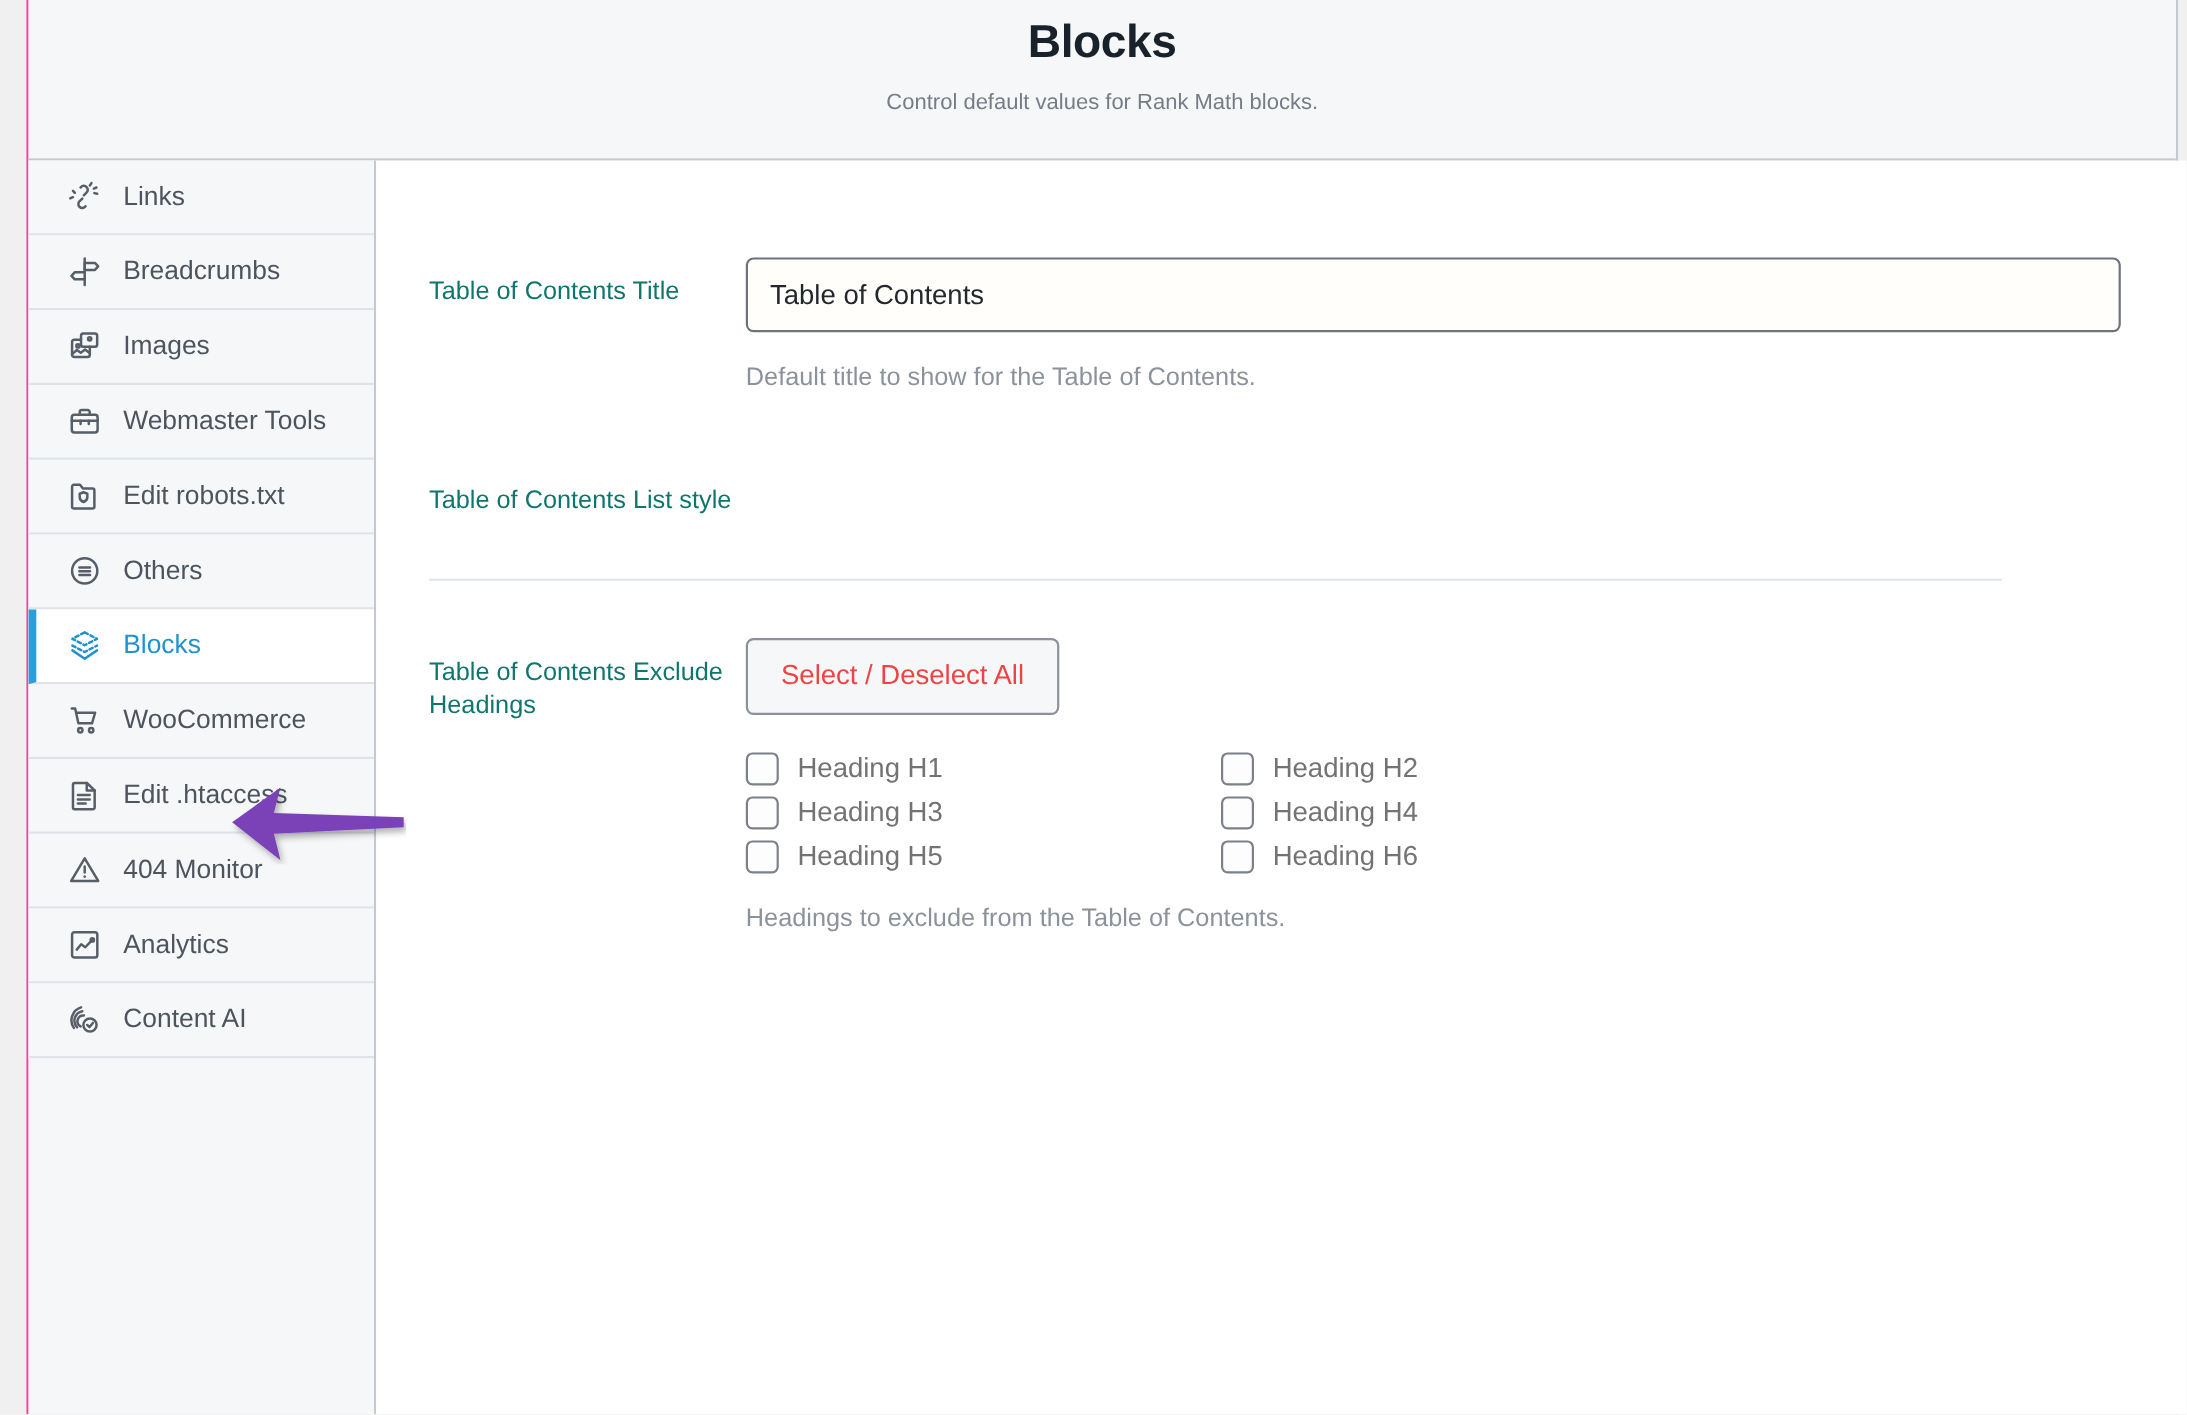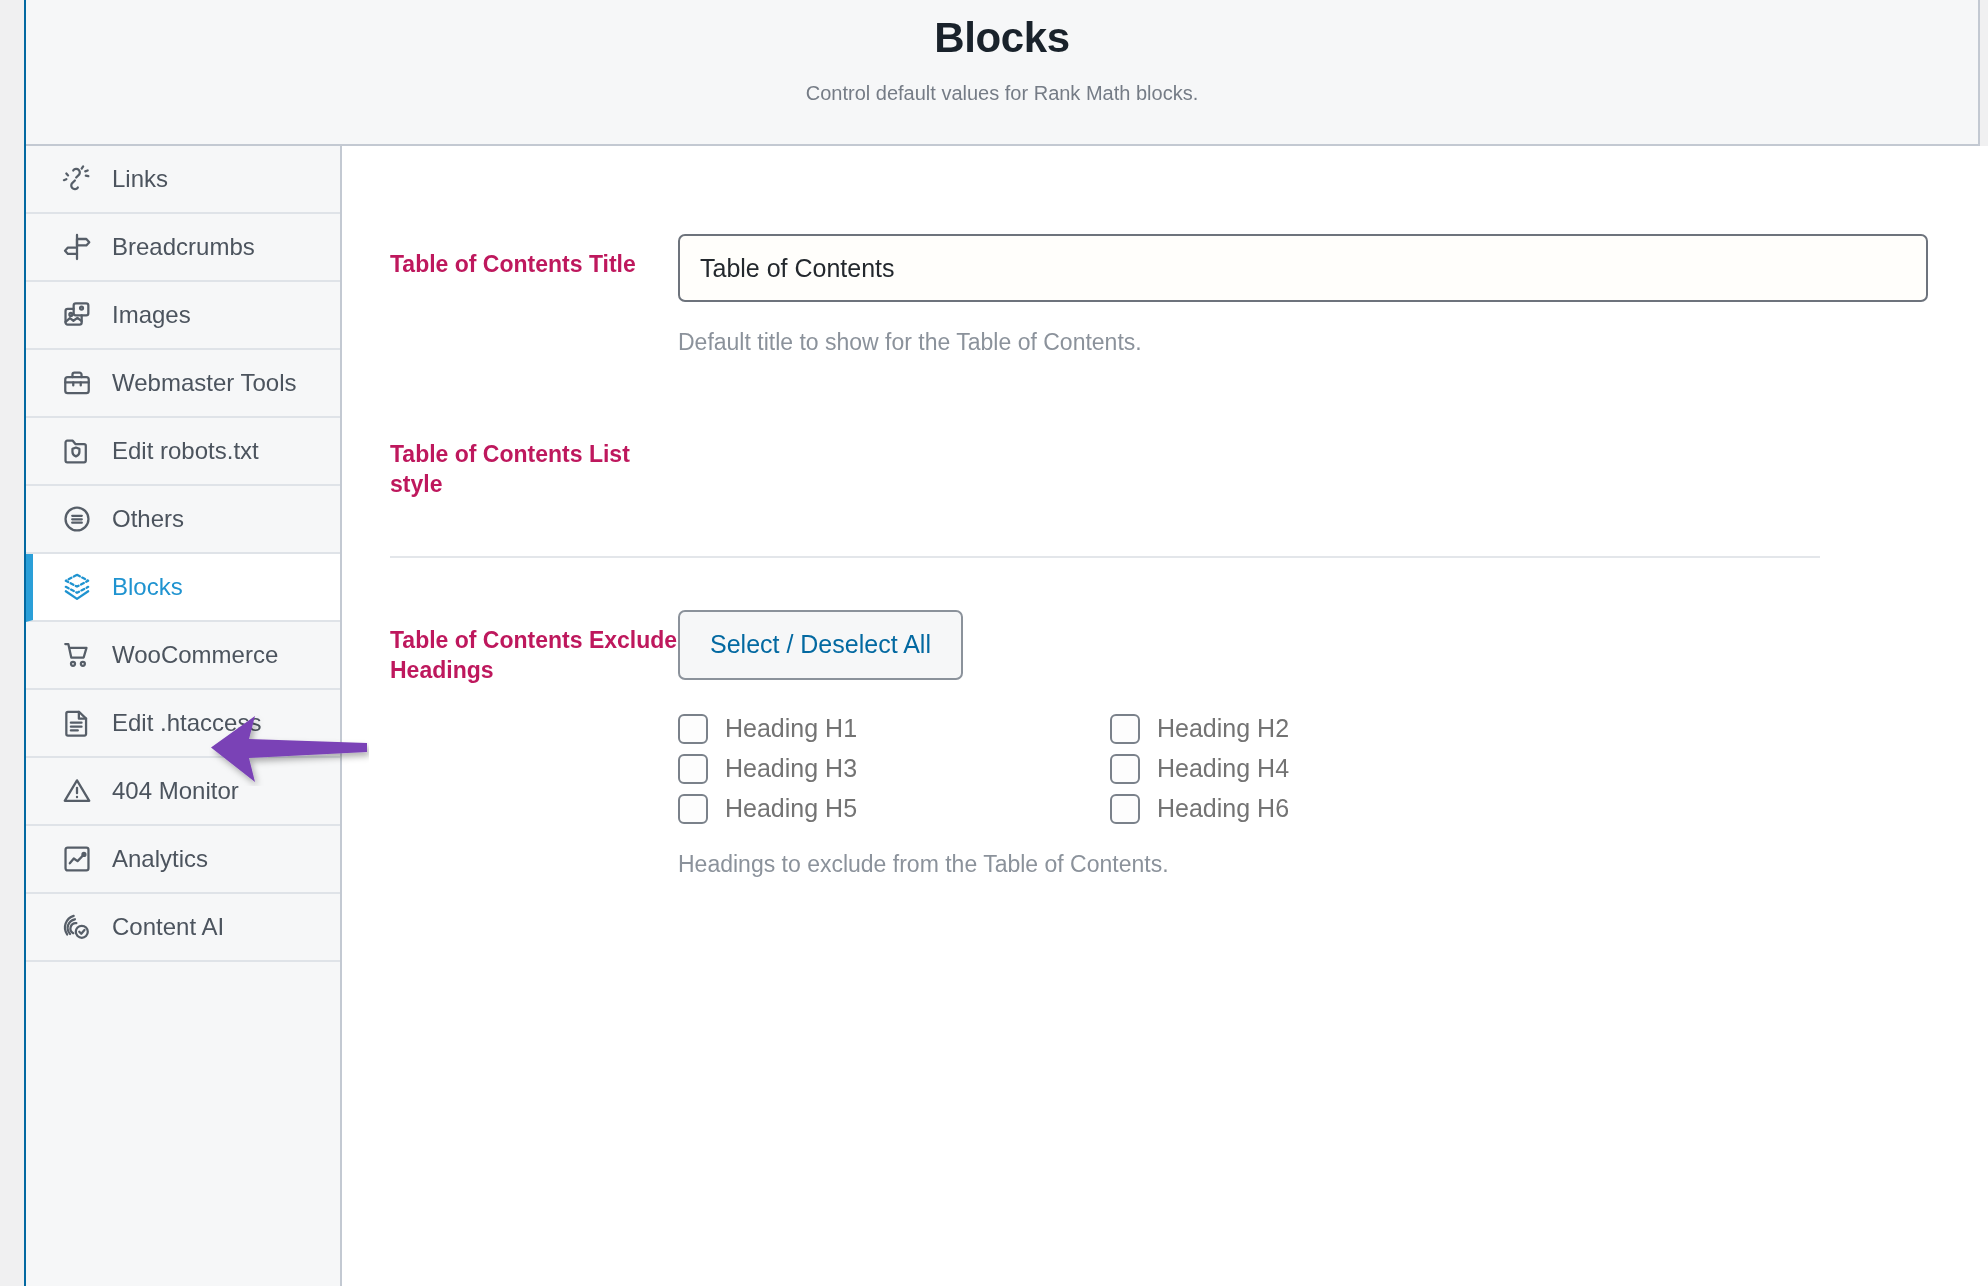--- a/index.html
+++ b/index.html
@@ -15,21 +15,21 @@
     width: 1988px; height: 1286px;
     overflow: hidden;
     background: #f0f0f1;
   }
 
   
   .panel {
     position: absolute;
     left: 24px; top: 0; right: 8px; bottom: 0;
     background: #ffffff;
-    border-left: 2px solid #0369a1;
+    border-left: 2px solid #ec4899;
     border-right: 2px solid #c3c9d2;
   }
 
   
   .page-header {
     height: 146px;
     background: #f6f7f8;
     border-bottom: 2px solid #c3c9d2;
     display: flex;
     flex-direction: column;
@@ -106,22 +106,22 @@
     position: relative;
   }
   .field-row {
     display: flex;
     align-items: flex-start;
   }
   .field-label {
     width: 288px;
     flex: 0 0 288px;
     font-size: 23px;
-    font-weight: 700;
-    color: #be185d;
+    font-weight: 400;
+    color: #0f766e;
     line-height: 1.3;
     padding-top: 16px;
   }
   .field-control { flex: 1 1 auto; }
 
   .text-input {
     display: block;
     width: 1250px;
     height: 68px;
     border: 2px solid #6d737c;
@@ -175,21 +175,21 @@
 
   .btn-select-all {
     display: inline-flex;
     align-items: center;
     justify-content: center;
     height: 70px;
     padding: 0 30px;
     border: 2px solid #8b929b;
     border-radius: 7px;
     background: #f6f7f8;
-    color: #0369a1;
+    color: #ef4444;
     font-size: 25px;
     font-family: "Liberation Sans", sans-serif;
     cursor: pointer;
   }
 
   .check-grid {
     display: grid;
     grid-template-columns: 432px 432px;
     row-gap: 10px;
     margin-top: 34px;

